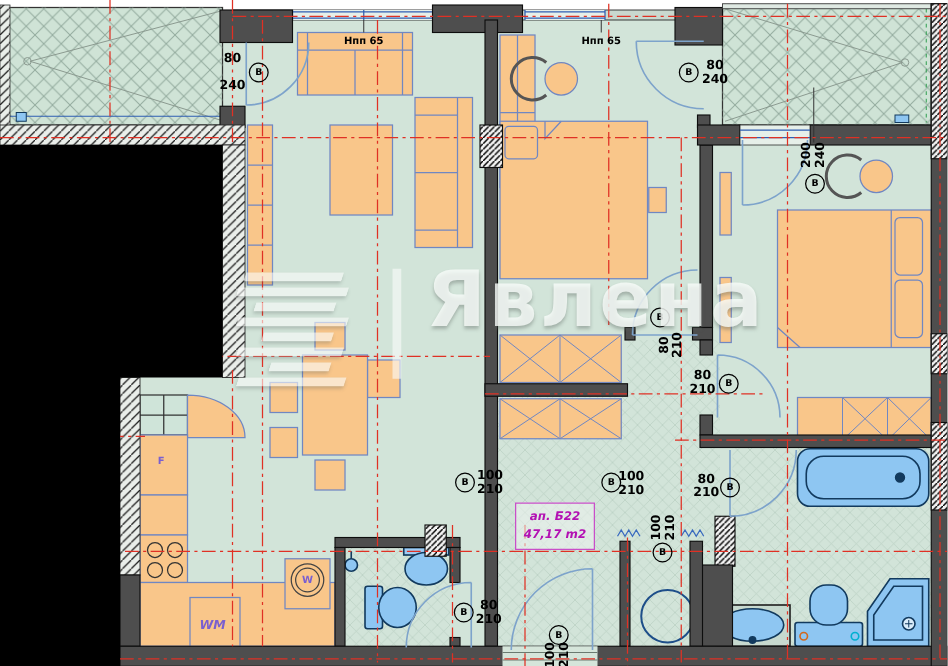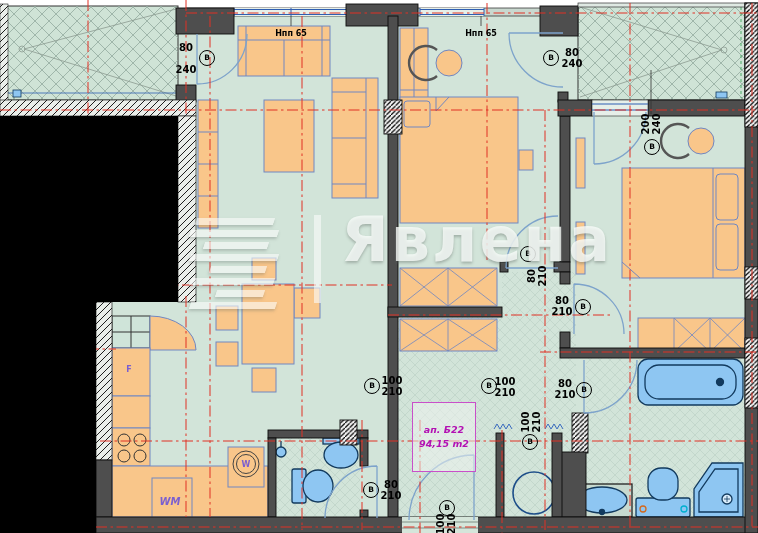--- a/index.html
+++ b/index.html
@@ -12,21 +12,21 @@
   .frac.rot{transform:translate(-50%,-50%) rotate(-90deg)}
   .frac .ln{display:block}
   .frac .mid{height:0;border-top:1px solid #000;margin:1px auto}
   .circ{position:absolute;width:14px;height:14px;border:1.2px solid #000;border-radius:50%;
         transform:translate(-50%,-50%);font-size:7.5px;font-weight:700;line-height:14px;
         text-align:center;color:#000;background:transparent}
   .wlab{position:absolute;transform:translate(-50%,-50%);font-size:8px;font-weight:700;color:#000;white-space:nowrap}
   .rtext{position:absolute;transform:translate(-50%,-50%);font-weight:700;color:#7a5fd0}
   .apt{position:absolute;left:412px;top:402px;width:62px;border:1px solid #c94fc9;
        color:#b311b3;font-style:italic;font-weight:700;font-size:9.5px;line-height:1.45;
-       text-align:center;background:rgba(236,243,239,.55);padding:20px 0}
+       text-align:center;background:rgba(236,243,239,.55);padding:4px 0}
   .wm{position:absolute;left:0;top:0;width:758px;height:533px;pointer-events:none}
   .wm-bar{position:absolute;height:7px;background:rgba(250,252,250,.6);
           box-shadow:0 2px 3px rgba(80,90,85,.28);transform:skewX(-18deg)}
   .wm-col{position:absolute;left:314px;top:215px;width:7px;height:88px;background:rgba(250,252,250,.6)}
   .wm-brand{position:absolute;left:341px;top:203px;font-size:62px;font-weight:700;letter-spacing:2px;
             color:rgba(249,252,250,.8);text-shadow:0 2px 3px rgba(90,100,95,.4)}
   .wm-tag{position:absolute;left:344px;top:283px;font-size:23px;font-weight:700;letter-spacing:2px;
           color:rgba(148,158,152,.82);text-shadow:0 1px 2px rgba(255,255,255,.5)}
 </style>
 </head>
@@ -353,21 +353,21 @@
       <div class="circ" style="left: 371px; top: 490px;">В</div>
       <div class="frac rot" style="left: 446px; top: 524px;"><span class="ln">100</span><span class="mid" style="width: 19.8px;"></span><span class="ln">210</span></div>
       <div class="circ" style="left: 447px; top: 508px;">В</div>
       <div class="rtext" style="left: 129px; top: 369px; font-size: 8px;">F</div>
       <div class="rtext" style="left: 170px; top: 501px; font-size: 10px; font-style: italic;">WM</div>
       <div class="rtext" style="left: 246px; top: 464px; font-size: 8px;">W</div>
     </div>
 
 <div class="apt">
   <span class="ln">ап. Б22</span><br>
-  <span class="ln">94,15 m2</span>
+  <span class="ln">47,17 m2</span>
 </div>
 
 <div class="wm">
   <div class="wm-bar" style="left:196px;top:218px;width:78px"></div>
   <div class="wm-bar" style="left:190px;top:230px;width:88px"></div>
   <div class="wm-bar" style="left:204px;top:242px;width:64px"></div>
   <div class="wm-bar" style="left:190px;top:254px;width:88px"></div>
   <div class="wm-bar" style="left:210px;top:266px;width:56px"></div>
   <div class="wm-bar" style="left:190px;top:278px;width:84px"></div>
   <div class="wm-bar" style="left:216px;top:290px;width:48px"></div>

